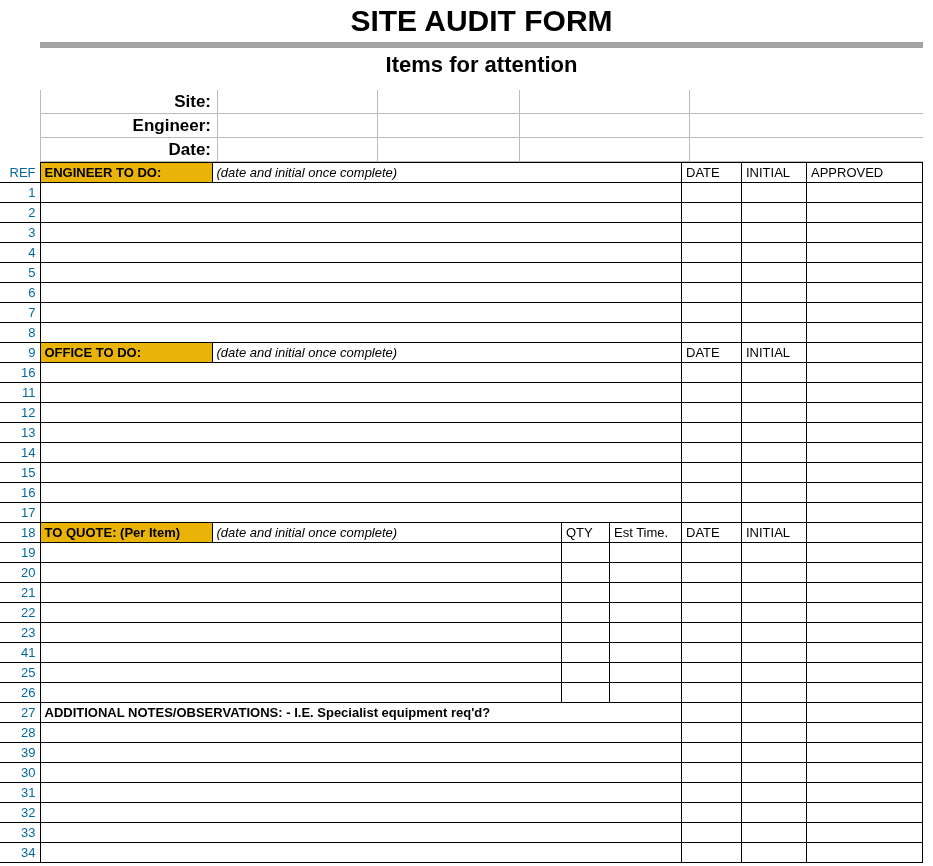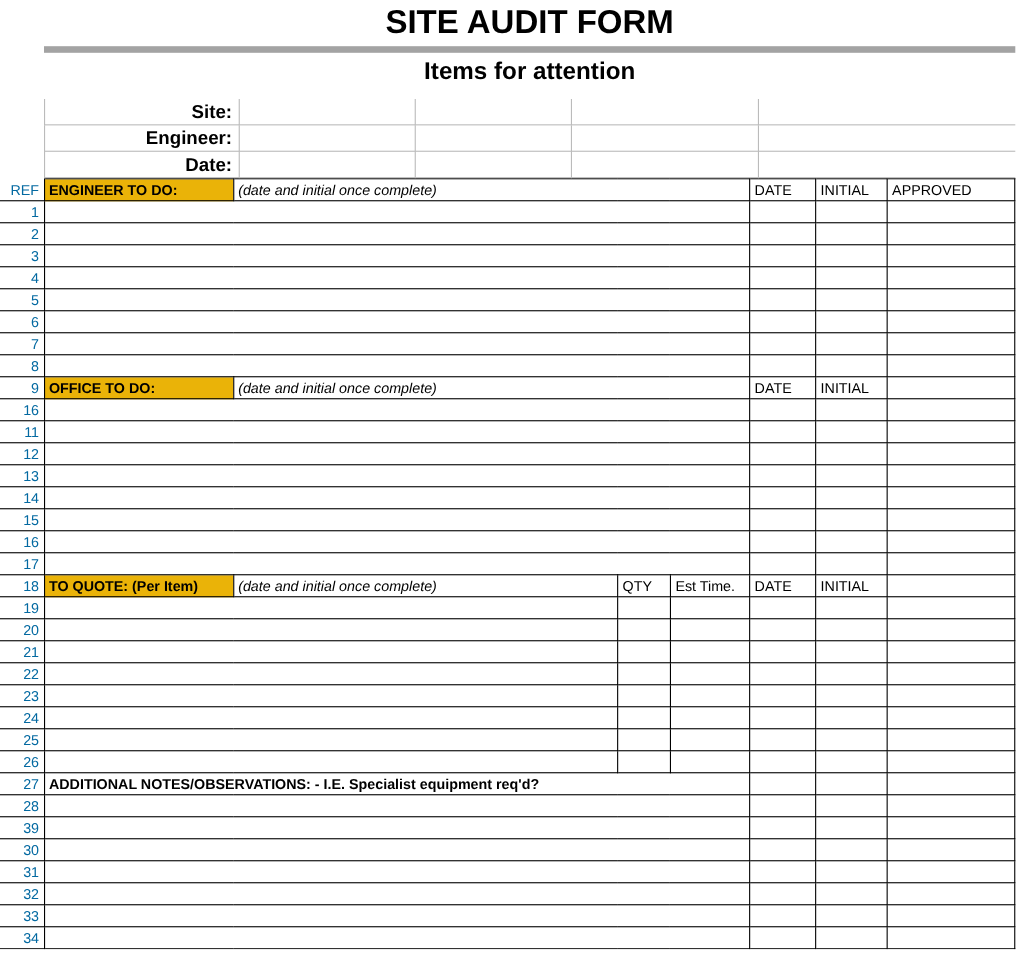--- a/index.html
+++ b/index.html
@@ -348,21 +348,21 @@
       <tr>
         <td class="ref">23</td>
         <td colspan="2"></td>
         <td></td>
         <td></td>
         <td></td>
         <td></td>
         <td></td>
       </tr>
       <tr>
-        <td class="ref">24</td>
+        <td class="ref">41</td>
         <td colspan="2"></td>
         <td></td>
         <td></td>
         <td></td>
         <td></td>
         <td></td>
       </tr>
       <tr>
         <td class="ref">25</td>
         <td colspan="2"></td>

